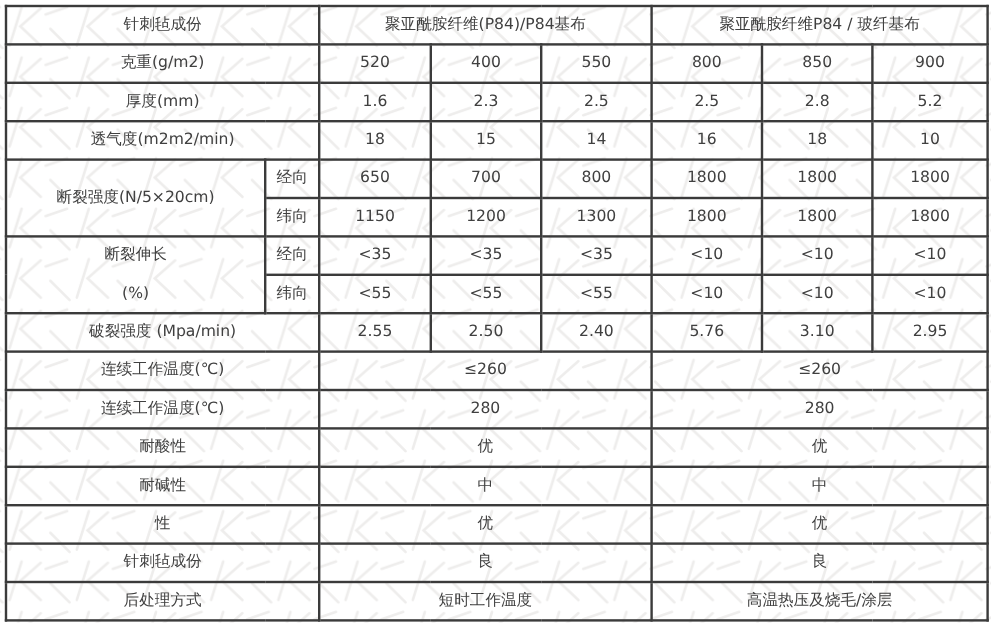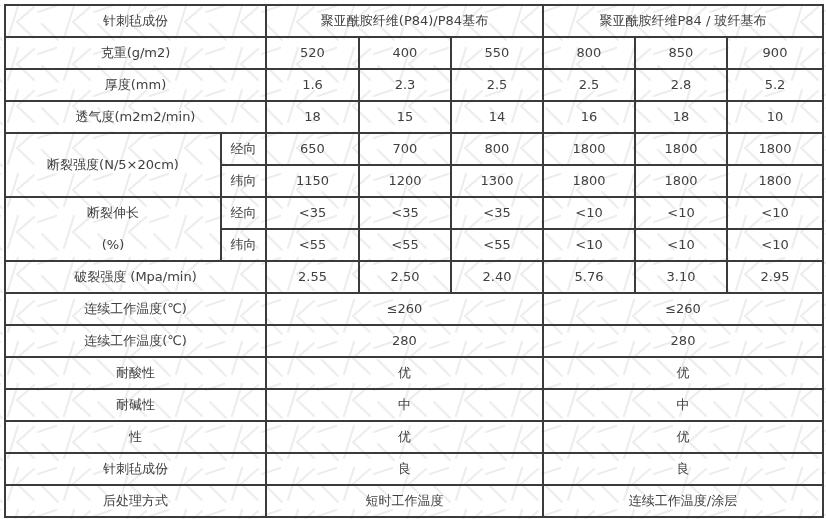--- a/index.html
+++ b/index.html
@@ -182,16 +182,16 @@
         <td colspan="3">优</td>
       </tr>
       <tr>
         <td colspan="2">针刺毡成份</td>
         <td colspan="3">良</td>
         <td colspan="3">良</td>
       </tr>
       <tr>
         <td colspan="2">后处理方式</td>
         <td colspan="3">短时工作温度</td>
-        <td colspan="3">连续工作温度/涂层</td>
+        <td colspan="3">高温热压及烧毛/涂层</td>
       </tr>
     </tbody>
 </table>
 
 </body></html>

